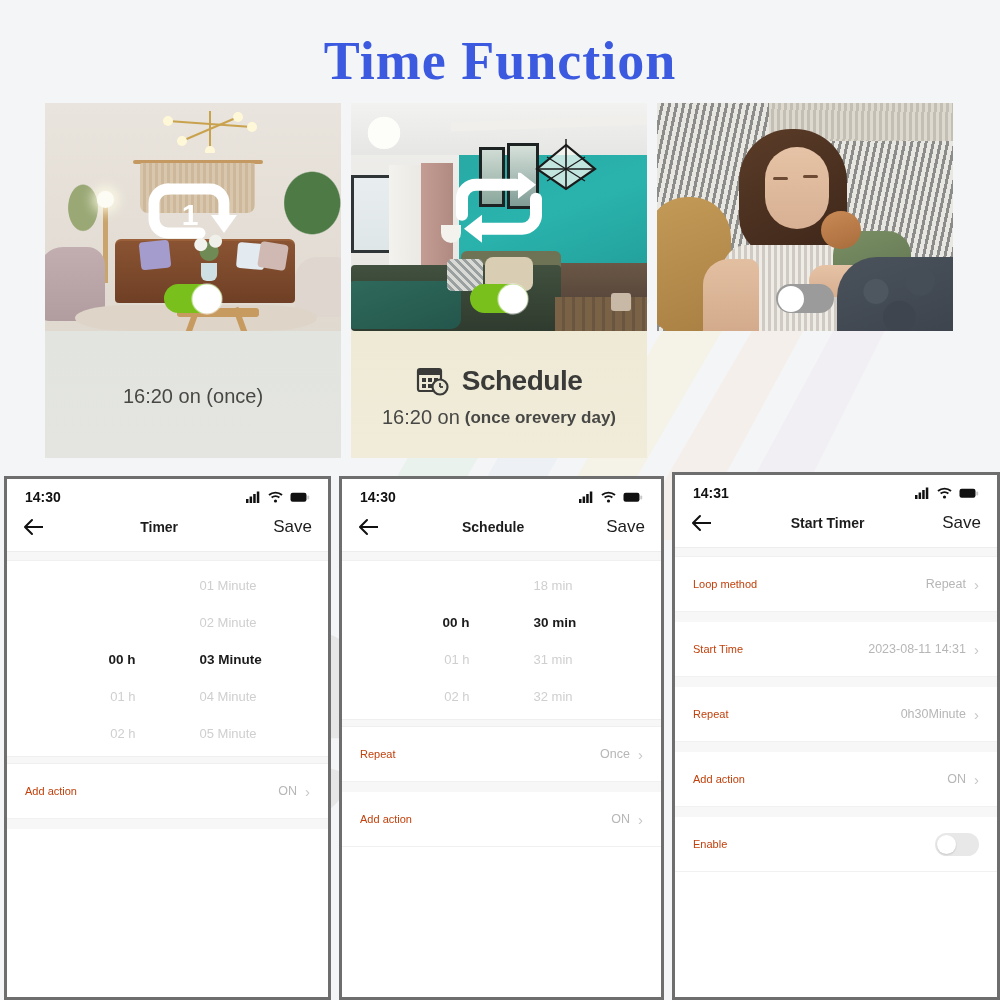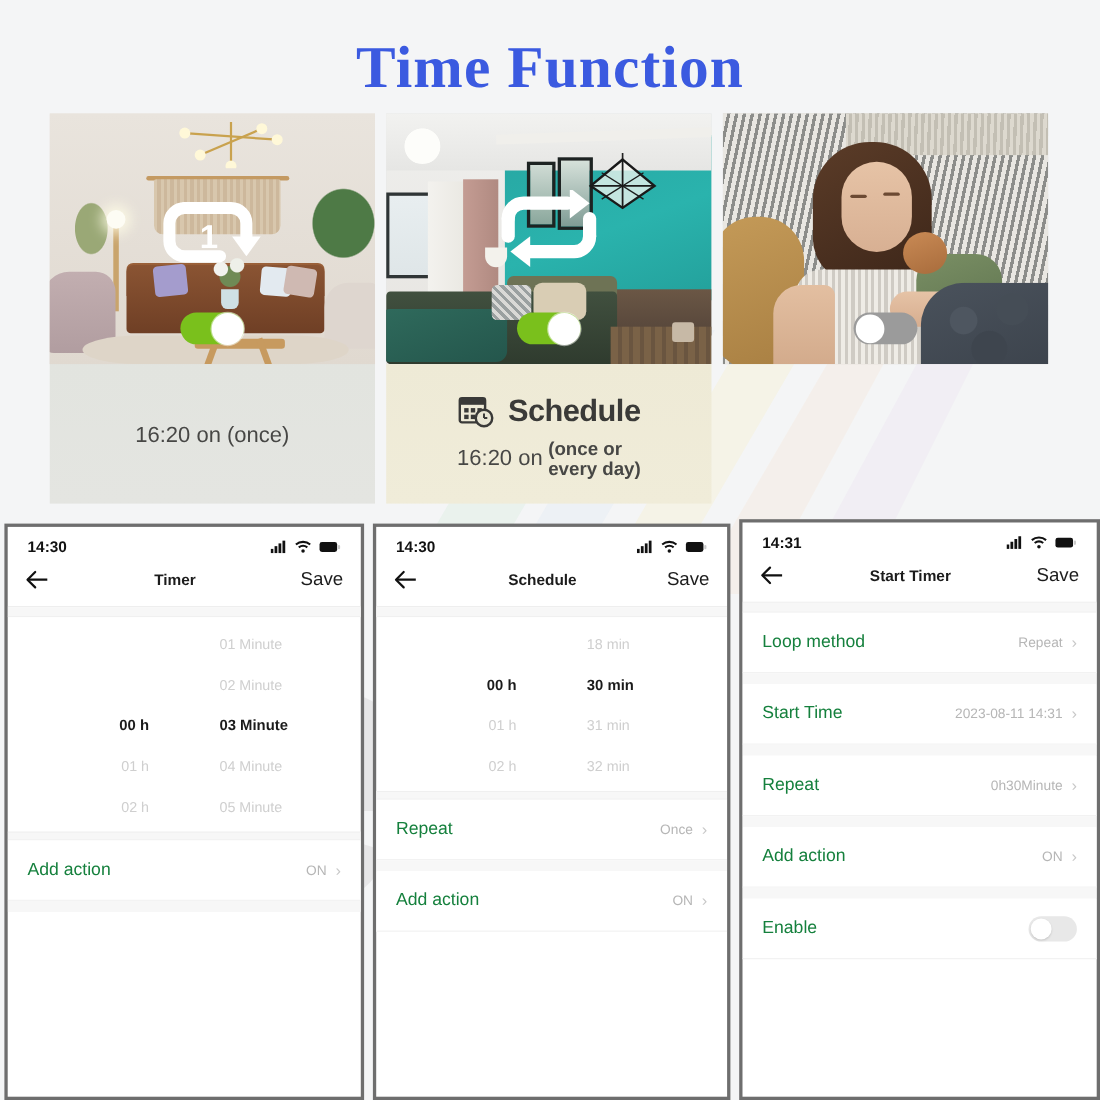--- a/index.html
+++ b/index.html
@@ -76,21 +76,21 @@
   .cap-title {
     display: flex; align-items: center; gap: 12px;
     font-size: 28px; font-weight: 700; color: #3a3a38;
     letter-spacing: -0.5px;
   }
   .cap-sub {
     font-size: 20px; color: #474745;
     display: flex; align-items: center; justify-content: center;
     gap: 5px; line-height: 1.05;
   }
-  .cap-sub .two-line { display: flex; flex-direction: column; font-size: 17px; font-weight: 600; }
+  .cap-sub .two-line { display: flex; flex-direction: row; font-size: 17px; font-weight: 600; }
 
   
   .cap-1 { background: linear-gradient(180deg,#e2e4df,#e4e5e1); }
   .cap-2 { background: linear-gradient(180deg,#eeead6,#f0ecd9); }
   .cap-3 { background: linear-gradient(180deg,#dde1e8,#e1e4ea); }
 
   
   .p1 { background: linear-gradient(180deg,#e8e3dc 0%, #e2dcd3 55%, #cfc5b8 100%); }
   .p1 .wall { position:absolute; inset:0; background:linear-gradient(180deg,#e9e4dd,#e0d9d0); }
   .p1 .chand { position:absolute; left:105px; top:8px; width:120px; height:42px; }
@@ -219,21 +219,21 @@
   .pk { font-size:13px; color:#cfcfcf; }
   .pk.sel { color:#1b1b1b; font-weight:700; font-size:13.5px; }
   .picker-end { height:8px; background:#f7f7f7; border-top:1px solid #efefef; border-bottom:1px solid #efefef; }
 
   .listrow {
     display:flex; align-items:center; justify-content:space-between;
     padding:0 18px; height:55px;
     border-bottom:1px solid #f1f1f1;
     background:#fff;
   }
-  .lr-label { font-size:16px; color:#15803d; }
+  .lr-label { font-size:11px; color:#c2410c; }
   .lr-right { display:flex; align-items:center; gap:8px; }
   .lr-value { font-size:12.5px; color:#b6b6b6; }
   .chev { color:#c8c8c8; font-size:15px; line-height:1; }
   .rowgap { height:10px; background:#f7f7f7; }
 
   .sw { width:44px; height:23px; border-radius:12px; background:#e8e8e8; display:flex; align-items:center; padding:2px; }
   .sw .sknob { width:19px; height:19px; border-radius:50%; background:#fff; box-shadow:0 1px 2px rgba(0,0,0,.15); }
 </style>
 </head>
 <body>

